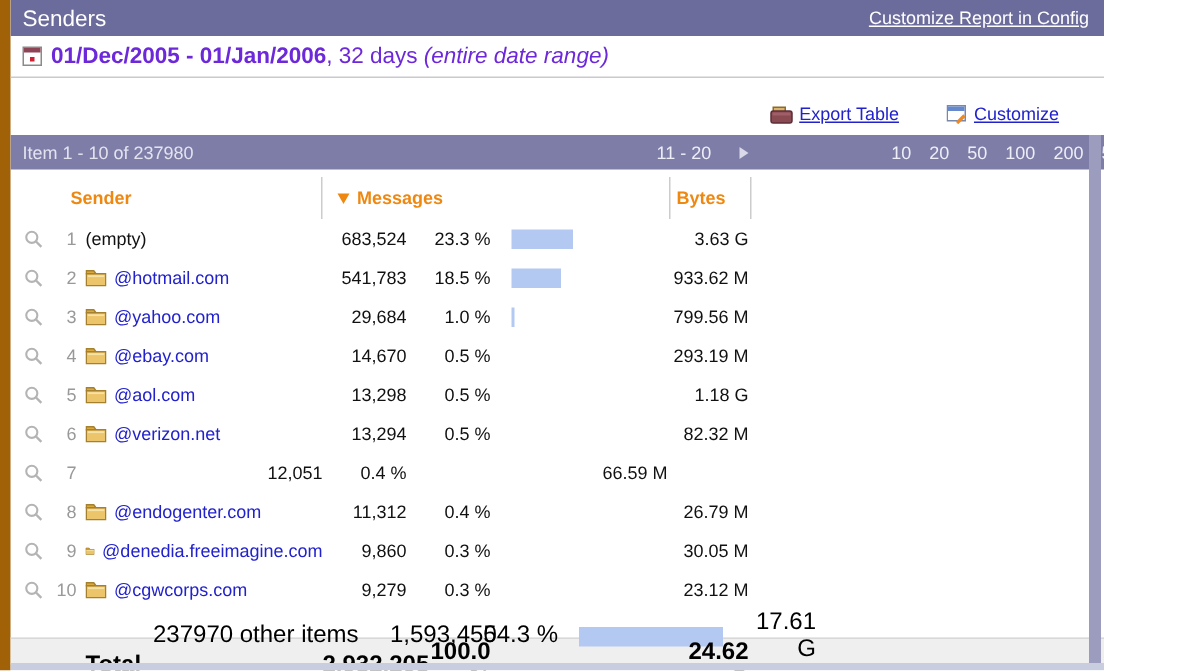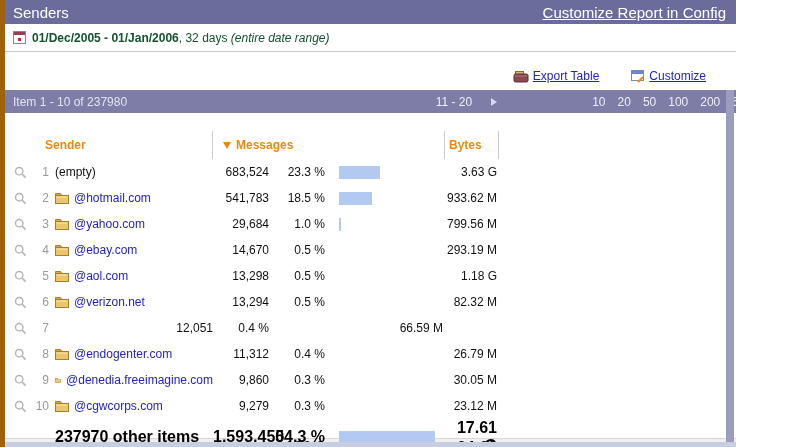--- a/index.html
+++ b/index.html
@@ -1,29 +1,29 @@
 <!DOCTYPE html>
 <html style="--purple: #6c6c9c; --purple2: #7d7da8; --orange: #ee8811; --link: #2222cc; --bar: #b3c9f1;"><head>
 <meta charset="utf-8">
 <style>
   * { margin:0; padding:0; box-sizing:border-box; }
   html,body { background:#ffffff; }
   body { font-family:"Liberation Sans", sans-serif; }
   .page { position:relative; width:736px; height:447px; background:#fff; overflow:hidden;
-          border-left:5px solid #a16207; }
+          border-left:7px solid #a16207; }
 
   
   .title-bar { height:24px; background:var(--purple,#6c6c9c); color:#fff;
                display:flex; align-items:center; padding:0 10px 0 8px; }
   .title-bar .ttl { font-size:15px; }
-  .title-bar .cfg { margin-left:auto; font-size:15px; color:#fff; text-decoration:underline; cursor:pointer; }
+  .title-bar .cfg { margin-left:auto; font-size:12px; color:#fff; text-decoration:underline; cursor:pointer; }
 
   
   .date-bar { height:28px; display:flex; align-items:center; gap:6px; padding-left:8px;
-              border-bottom:1px solid #c9c9ce; font-size:12px; color:#14532d; }
+              border-bottom:1px solid #c9c9ce; font-size:15px; color:#6d28d9; }
   .date-bar b { font-weight:bold; }
   .date-bar i { font-style:italic; }
   .cal-icon { width:13px; height:13px; border:1px solid #8a8a8a; background:#fff; position:relative; display:inline-block; }
   .cal-icon::before { content:""; position:absolute; left:0; top:0; right:0; height:3px; background:#8d4454; }
   .cal-icon::after { content:""; position:absolute; left:4px; top:6px; width:3px; height:3px; background:#cc2233; }
 
   
   .toolbar { height:20px; margin-top:14px; display:flex; justify-content:flex-end; align-items:center;
              gap:32px; padding-right:30px; font-size:12px; }
   .tool-link { display:flex; align-items:center; gap:4px; cursor:pointer; }
@@ -36,40 +36,40 @@
   .pagination { height:23px; margin-top:4px; background:var(--purple2,#7d7da8); color:#e3e3f0;
                 display:flex; align-items:center; font-size:12px; padding:0 12px 0 8px; }
   .pagination .range-link { margin-left:auto; display:flex; align-items:center; gap:19px; color:#eeeef8; cursor:pointer; }
   .arrow-r { width:0; height:0; border-top:4px solid transparent; border-bottom:4px solid transparent;
              border-left:6px solid #d9d9ea; display:inline-block; }
   .sizes { margin-left:95px; display:flex; gap:12px; }
   .sizes a { color:#eeeef8; cursor:pointer; text-decoration:none; }
 
   
   .grid { display:grid; grid-template-columns:30px 14px 164px 56px 56px 120px 54px 1fr; align-items:center; }
-  .thead { height:28px; margin-top:18px; font-size:12px; font-weight:bold; color:var(--orange,#ee8811); }
+  .thead { height:28px; margin-top:5px; font-size:12px; font-weight:bold; color:var(--orange,#ee8811); }
   .thead > span { display:flex; align-items:center; height:28px; }
   .th-sender { grid-column:1/4; padding-left:40px; border-right:1px solid #ccc; }
   .th-messages { grid-column:4/7; padding-left:10px; gap:5px; border-right:1px solid #ccc; }
   .th-bytes { grid-column:7/8; padding-left:4px; border-right:1px solid #ccc; }
   .sort-tri { width:0; height:0; border-left:4px solid transparent; border-right:4px solid transparent;
               border-top:7px solid var(--orange,#ee8811); display:inline-block; }
 
   .trow { height:26px; font-size:12px; color:#111; }
   .c { display:block; }
   .zoomc { display:flex; justify-content:center; cursor:pointer; }
   .rank { text-align:right; color:#999; }
   .sender { padding-left:6px; display:flex; align-items:center; gap:5px; white-space:nowrap;text-align:right; }
   .slink { color:var(--link,#2222cc); cursor:pointer; }
   .num { text-align:right; }
   .barc { padding-left:14px; }
   .bar { display:block; height:13px; background:var(--bar,#b3c9f1); }
   .bytes { padding-right:2px; }
 
-  .other-row { height:19px; font-weight:bold; }
+  .other-row { height:19px; font-weight:normal;padding-left:45px; }
   .other-row .label { grid-column:3/4; padding-left:6px; }
   .total-row { height:18px; font-weight:bold; background:#efefef; border-top:1px solid #d8d8d8; }
   .total-row .label { grid-column:3/4; padding-left:6px; }
 
   
   .right-strip { position:absolute; top:90px; bottom:4px; right:2px; width:8px; background:#9c9cbe; }
   .bottom-strip { position:absolute; left:0; right:0; bottom:0; height:5px; background:#c8cddf; }
 
   svg { display:block; }
 </style>

